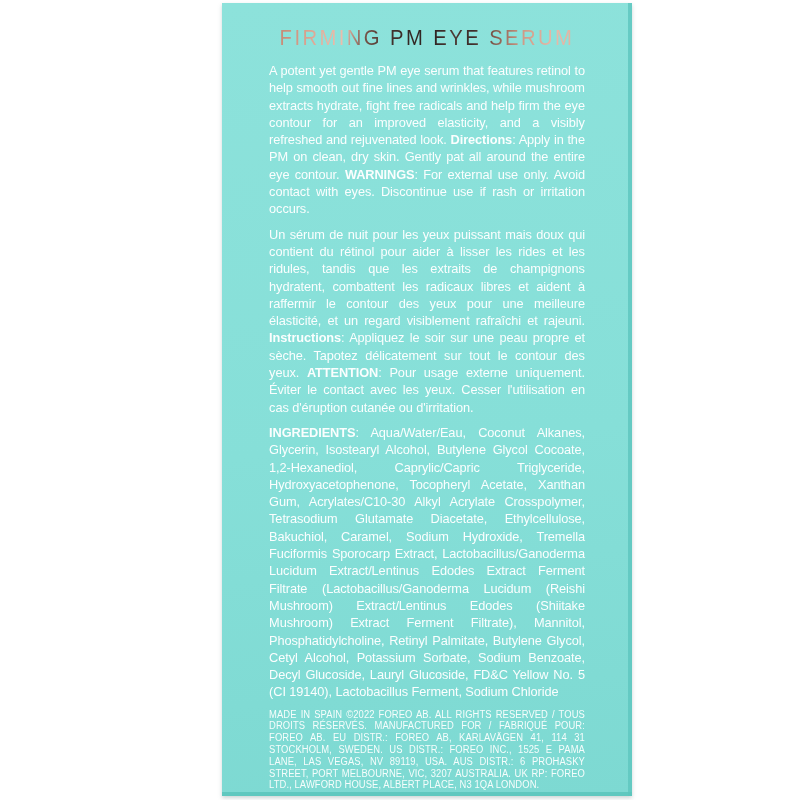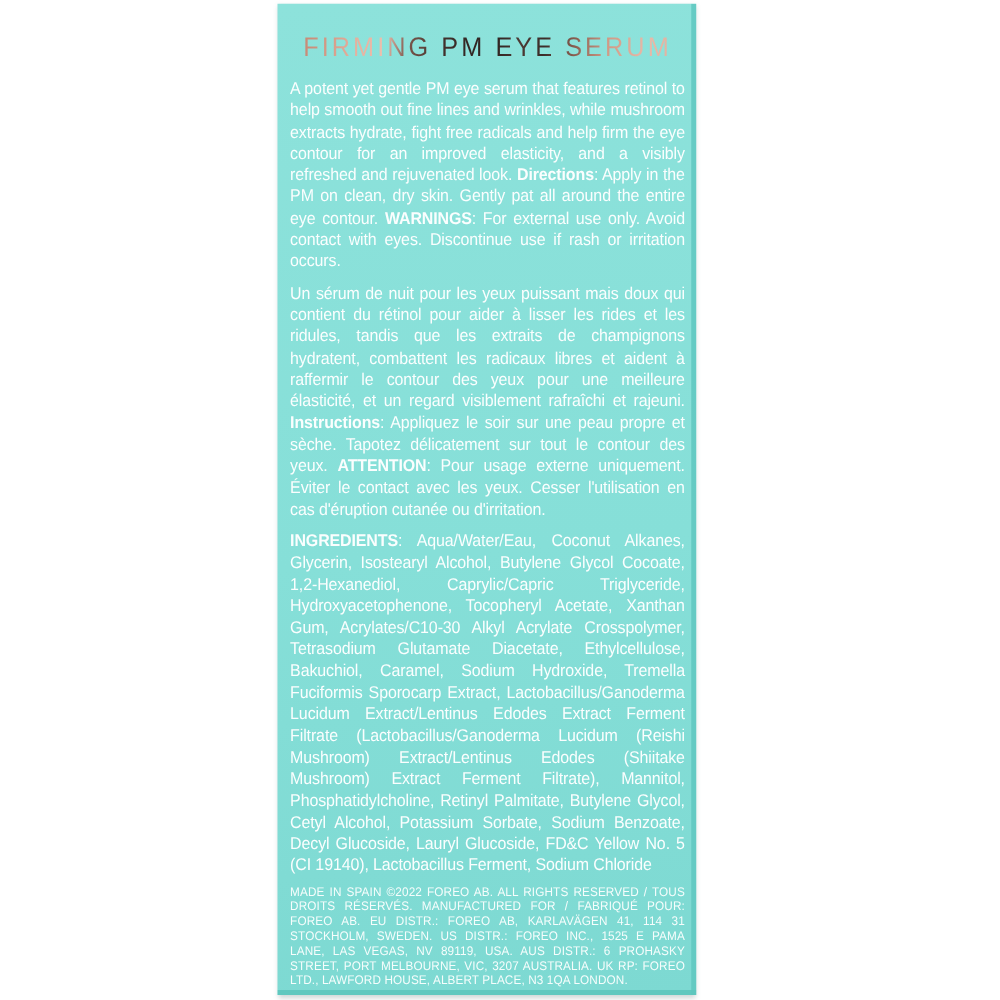--- a/index.html
+++ b/index.html
@@ -2,21 +2,21 @@
 <html><head>
 <meta charset="utf-8">
 <style>
   html,body{margin:0;padding:0;}
   body{
     width:800px;height:800px;background:#ffffff;position:relative;
     font-family:"Liberation Sans","DejaVu Sans",sans-serif;
     -webkit-font-smoothing:antialiased;
   }
   .box{
-    position:absolute;left:222px;top:3px;width:335px;height:793px;
+    position:absolute;left:222px;top:3px;width:410px;height:793px;
     background:linear-gradient(175deg,#8de2db 0%,#86dfd8 55%,#7dd9d2 100%);
     box-shadow:0 2px 4px rgba(110,135,135,0.35);
     overflow:hidden;
   }
   .edge-right{position:absolute;right:0;top:0;width:4px;height:100%;background:#5fc7bf;opacity:.85;}
   .edge-bottom{position:absolute;left:0;bottom:0;width:100%;height:4px;background:#5cc5bd;opacity:.9;}
   .content{
     position:absolute;left:50%;top:0;width:336px;
     transform:translateX(-50%) scaleX(0.94);transform-origin:50% 0;
     padding-top:23px;color:#fcfffe;

